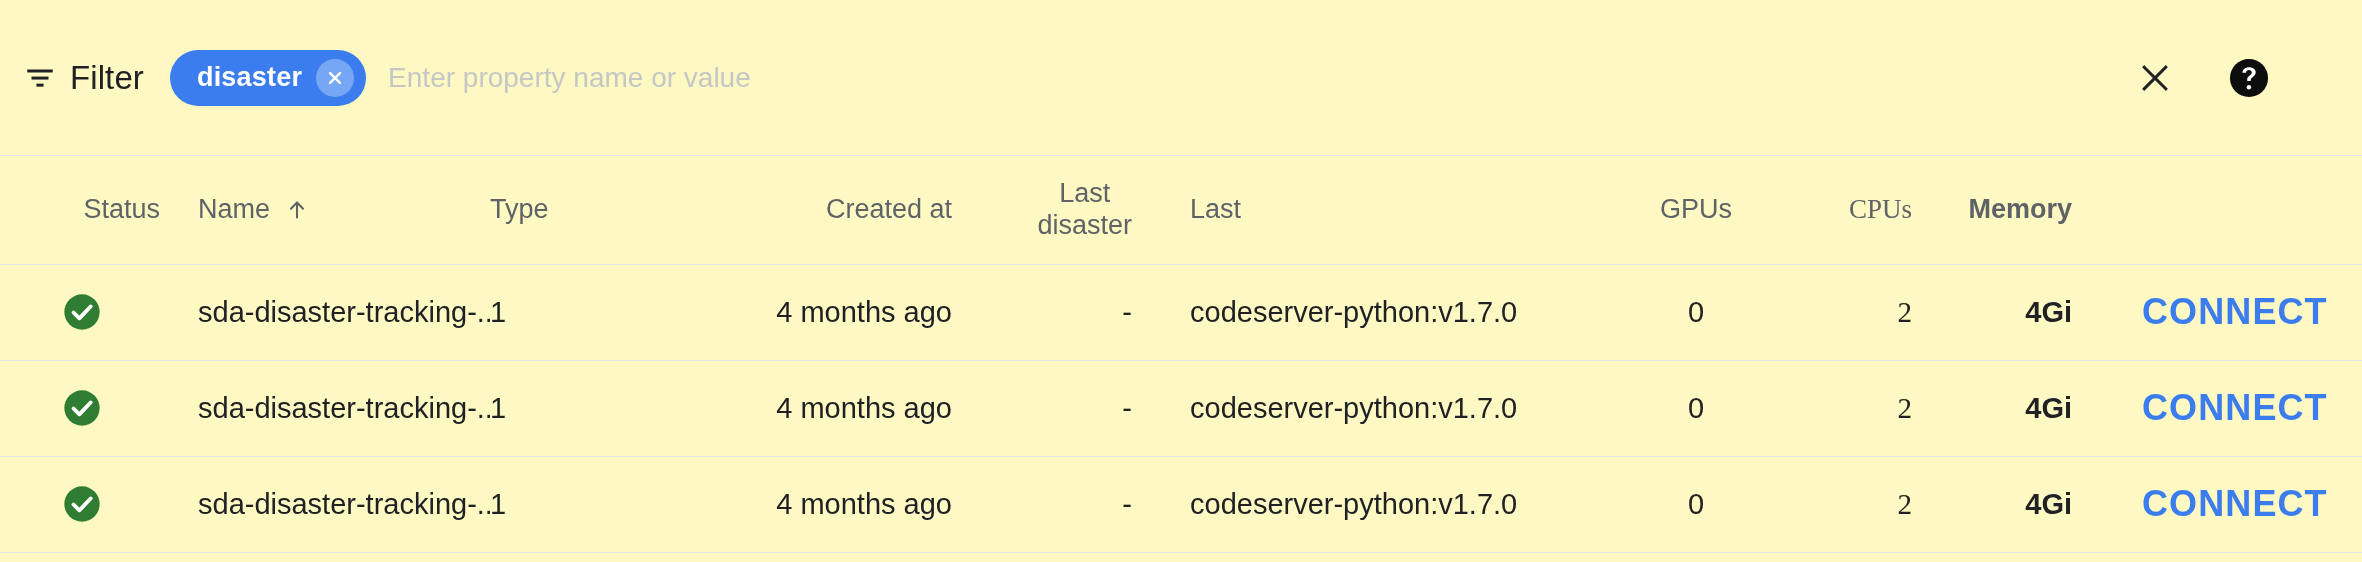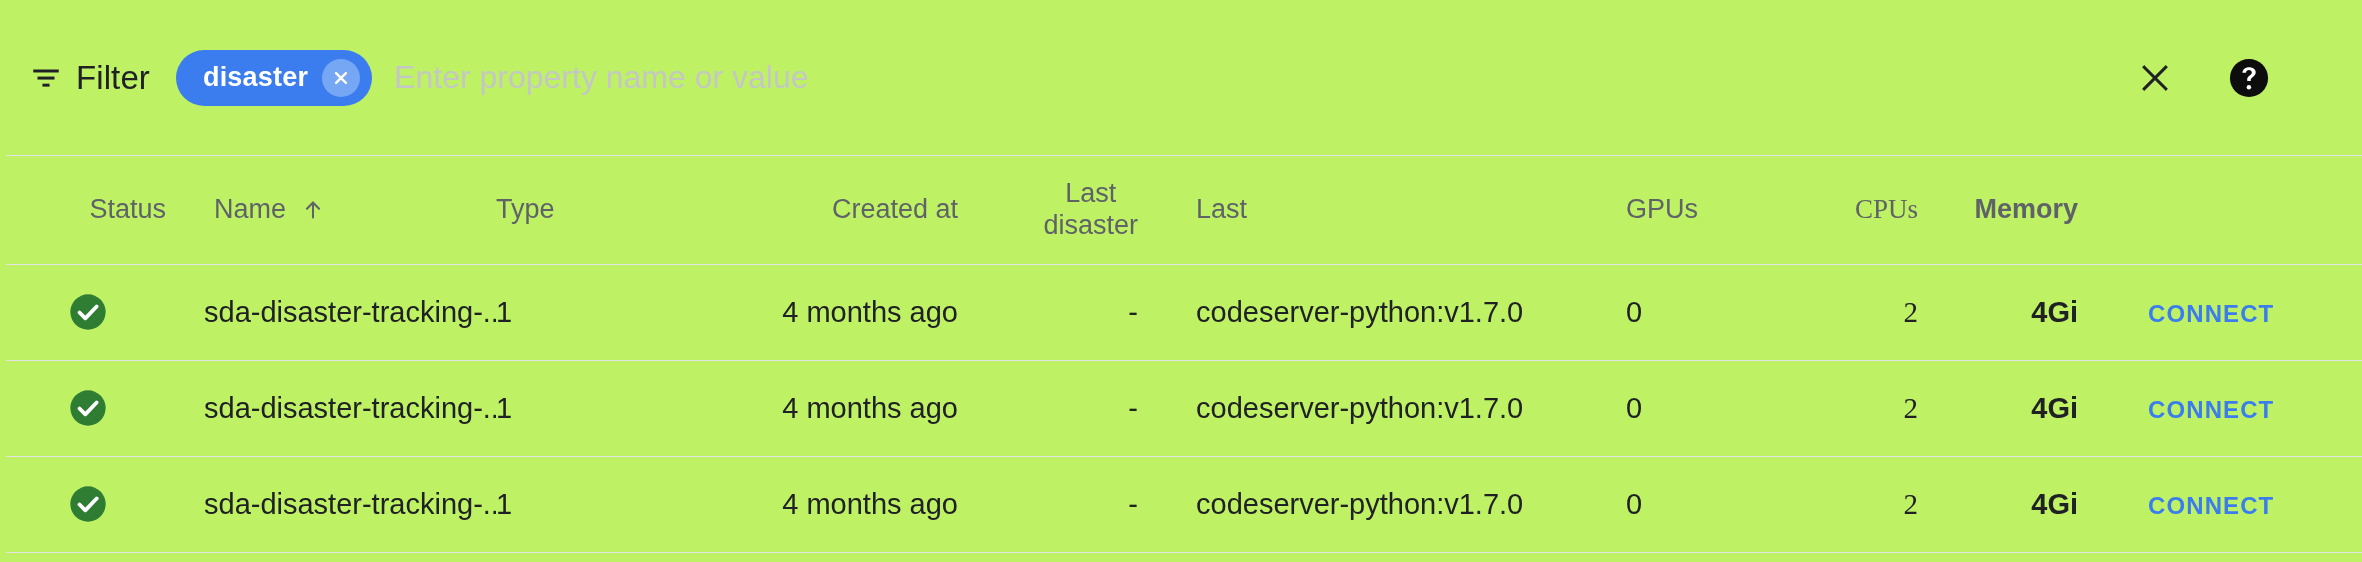--- a/index.html
+++ b/index.html
@@ -11,22 +11,21 @@
     background: #ffffff;
     font-family: "Liberation Sans", sans-serif;
     -webkit-font-smoothing: antialiased;
     overflow: hidden;
   }
 
   .app {
     position: relative;
     width: 2362px;
     height: 562px;
-    background: #bef264;
-    padding-left: 6px;
+    background: #fef9c3;
   }
 
   
   .toolbar {
     position: relative;
     height: 155px;
     display: flex;
     align-items: center;
     padding: 0 88px 0 22px;
   }
@@ -79,21 +78,21 @@
     flex: 0 0 auto;
   }
   .chip-remove svg { display: block; }
 
   .filter-input {
     flex: 1 1 auto;
     border: none;
     outline: none;
     background: transparent;
     font-family: "Liberation Sans", sans-serif;
-    font-size: 32px;
+    font-size: 28px;
     color: #202124;
     height: 56px;
     min-width: 0;
   }
   .filter-input::placeholder { color: #c4c7c5; opacity: 1; }
 
   .toolbar-actions {
     display: flex;
     align-items: center;
     flex: 0 0 auto;
@@ -147,50 +146,49 @@
     overflow: hidden;
   }
 
   
   .c-status   { width: 160px; text-align: right;  padding-left: 62px !important; }
   .c-name     { width: 330px; text-align: left;  padding-left: 38px !important; }
   .c-type     { width: 190px; text-align: left; padding-right: 20px !important; }
   .c-created  { width: 290px; text-align: right; padding-right: 18px !important; }
   .c-activity { width: 180px; text-align: right; padding-right: 18px !important; }
   .c-image    { width: 470px; text-align: left;  padding-left: 40px !important; }
-  .c-gpus     { width: 180px; text-align: left; padding-right: 28px !important; }
+  .c-gpus     { width: 180px; text-align: center; padding-right: 28px !important; }
   .c-cpus     { width: 140px; text-align: right; padding-right: 28px !important; font-family: Liberation Serif, serif; }
   .c-memory   { width: 160px; text-align: right; padding-right: 28px !important; font-weight: bold; }
   .c-connect  { width: 250px; text-align: left;  padding-left: 42px !important; }
   .c-stop     { width: 110px; text-align: center; }
 
   .th-name-inner {
     display: inline-flex;
     align-items: center;
     gap: 14px;
-    margin-left: 10px;
   }
   .sort-arrow { display: inline-block; }
   .sort-arrow svg { display: block; }
 
   .th-two-line { display: inline-block; text-align: center; }
 
   .status-cell-inner {
     display: flex;
     align-items: center;
   }
   .status-ok {
     width: 40px;
     height: 40px;
     display: block;
   }
 
   .connect-link {
     color: #3b7dee;
-    font-size: 24px;
+    font-size: 36px;
     font-weight: bold;
     letter-spacing: 1.1px;
     text-decoration: none;
     cursor: pointer;
   }
 </style>
 </head>
 <body>
 
 <div class="app">

